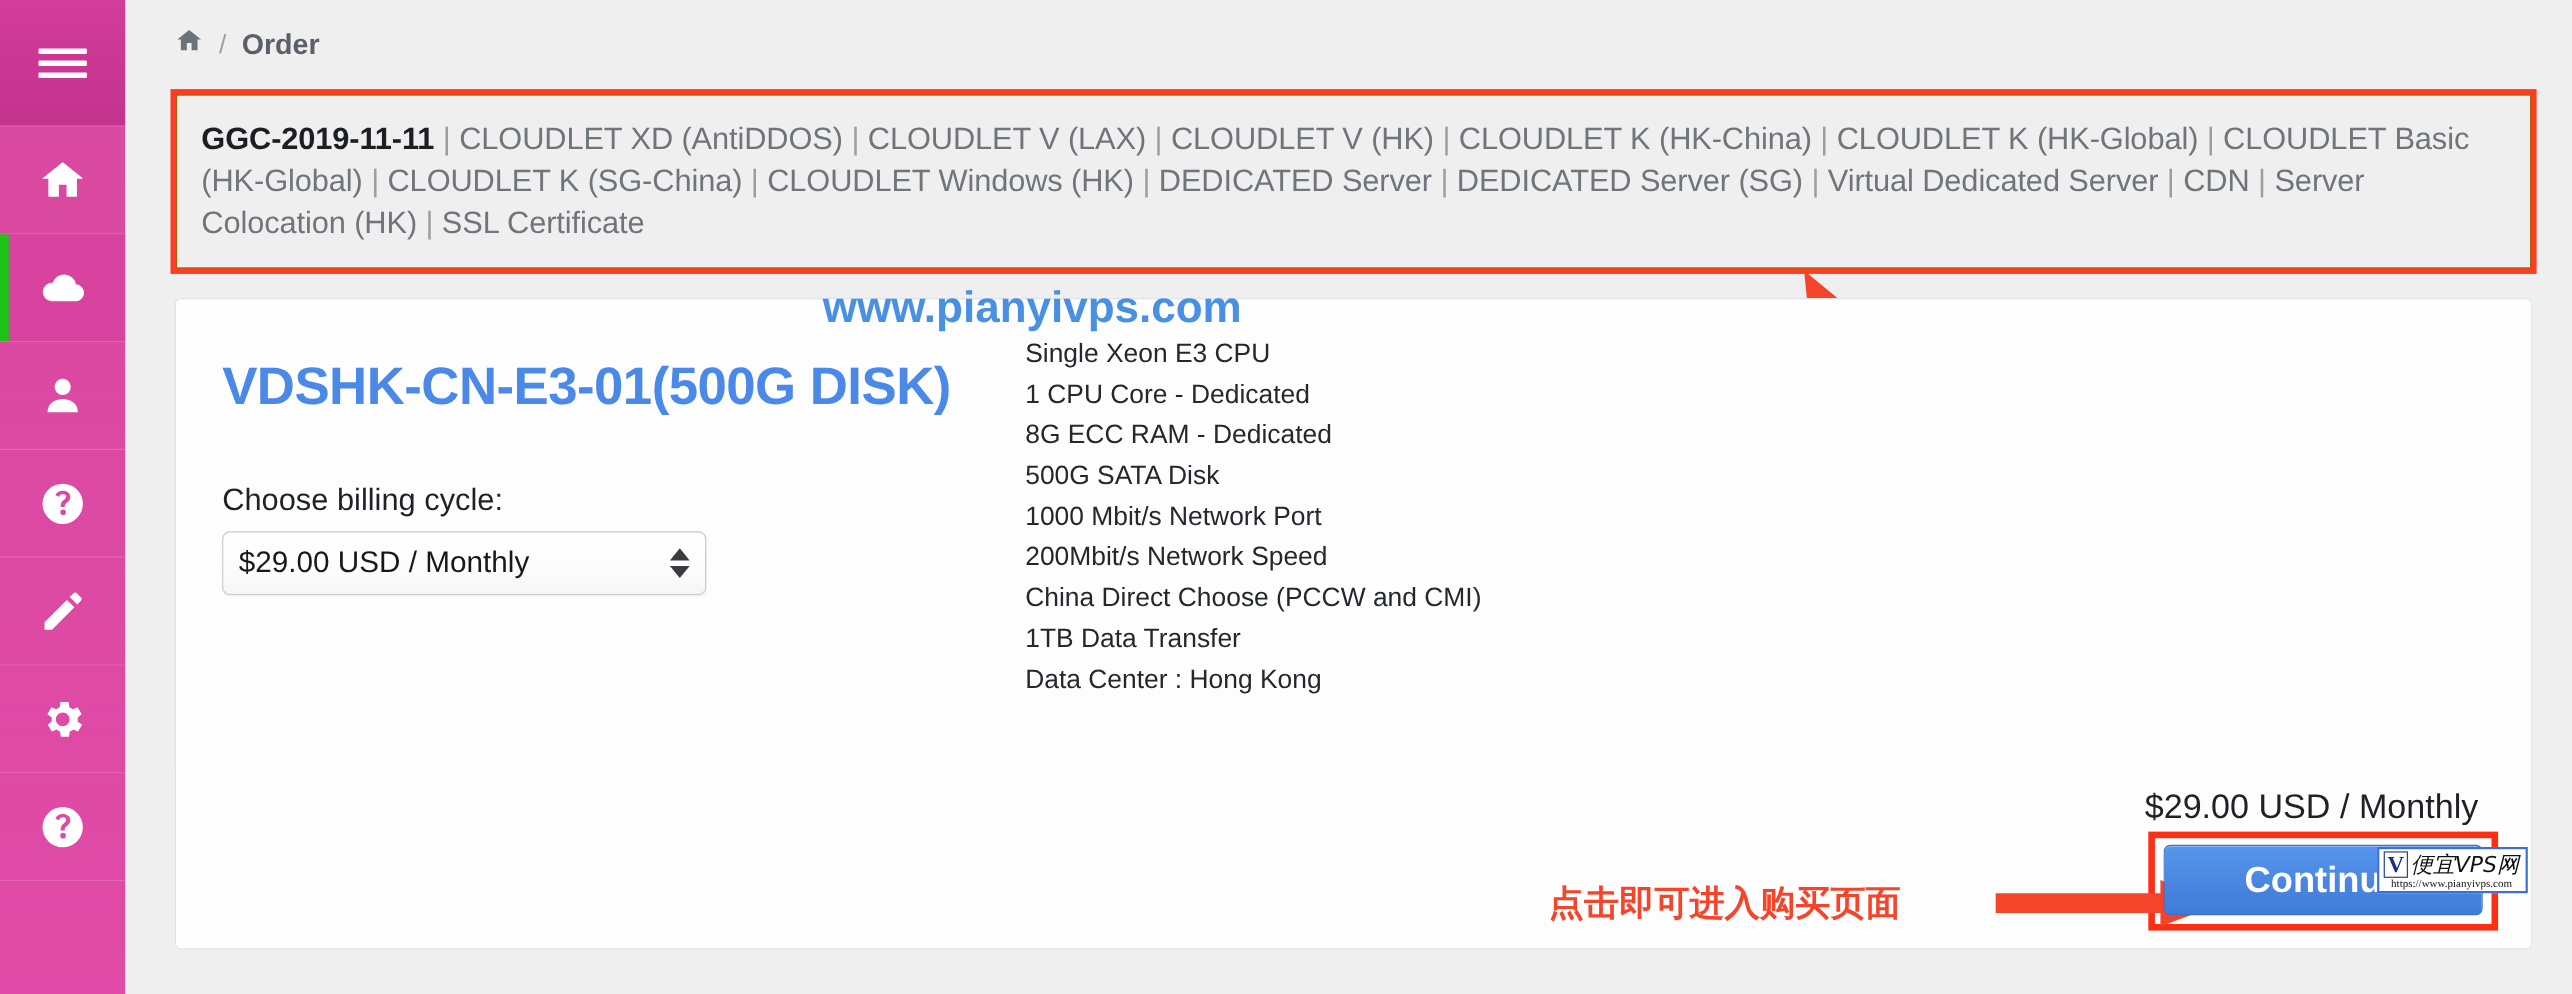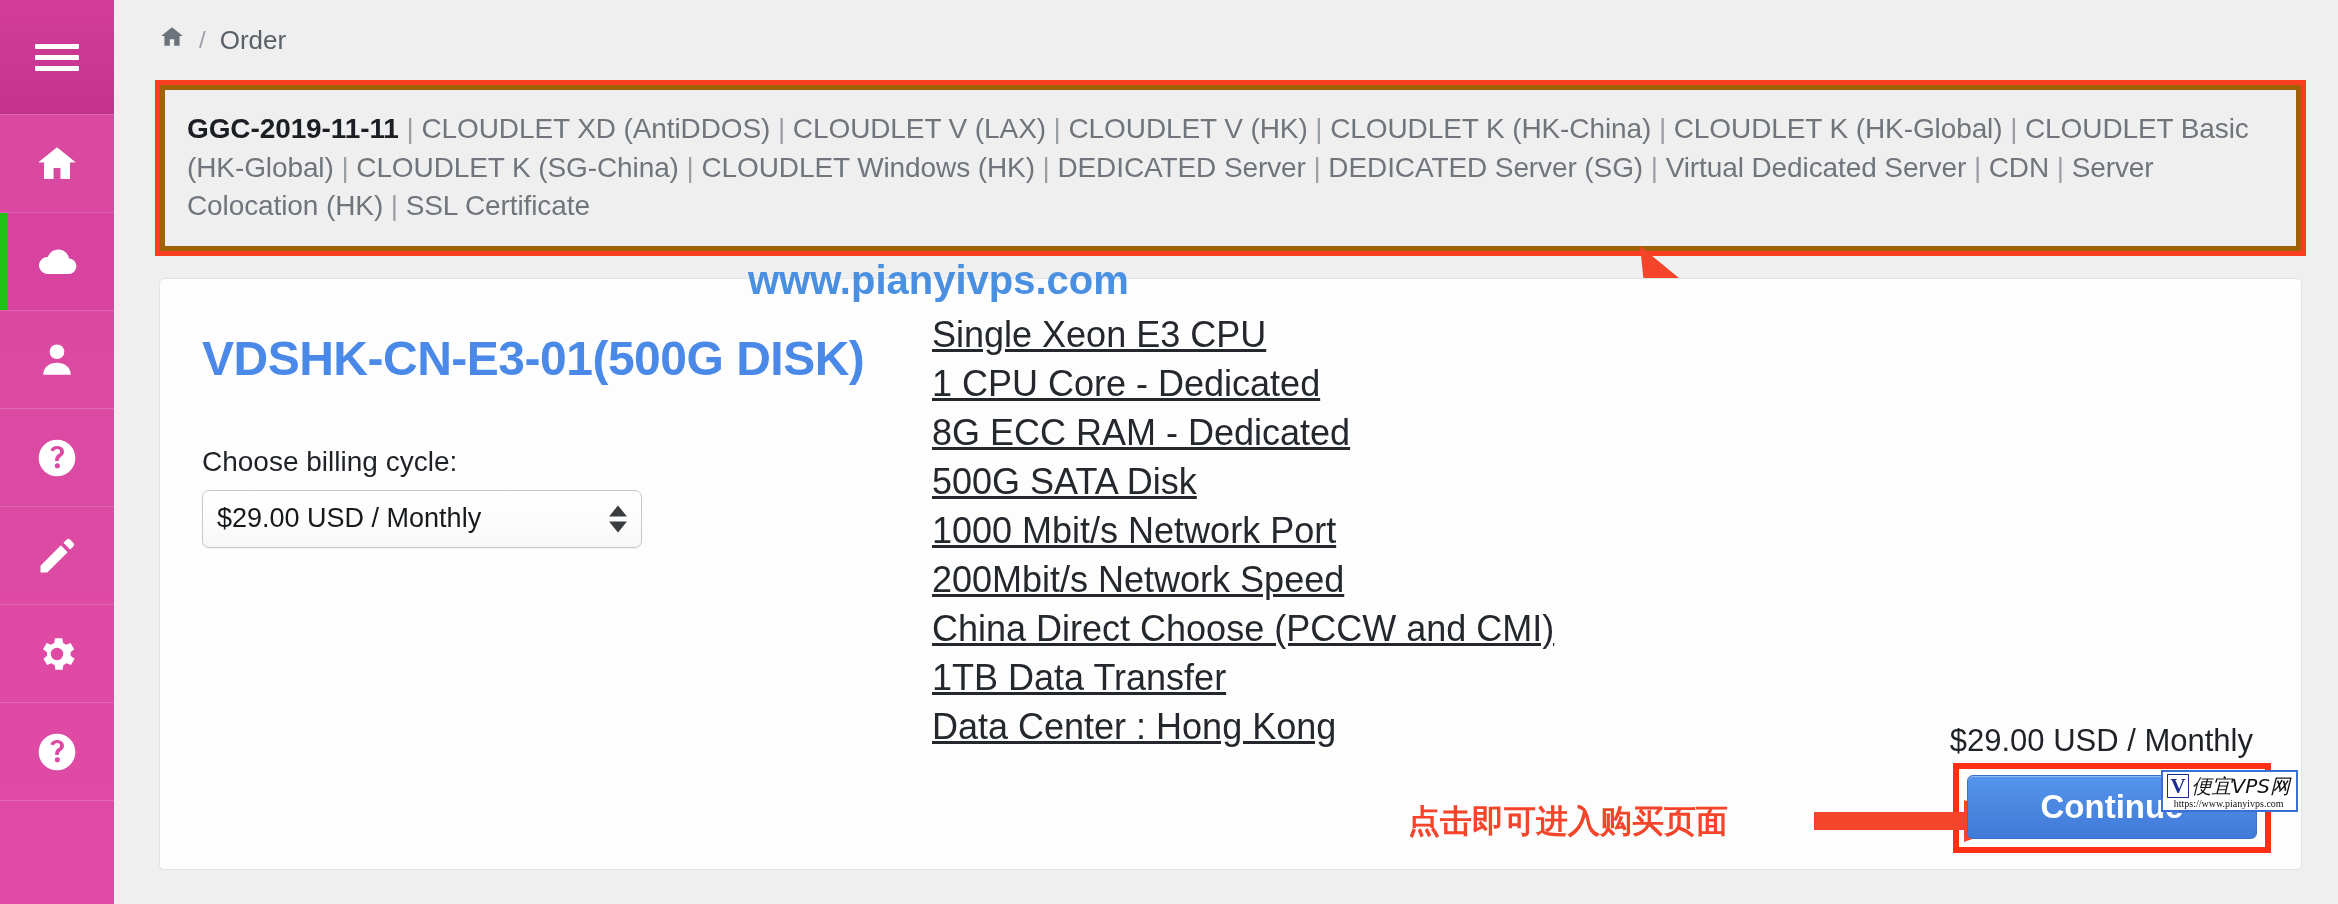--- a/index.html
+++ b/index.html
@@ -51,29 +51,29 @@
   }
 
   
   .breadcrumb {
     display: flex; align-items: center; gap: 14px;
     padding: 24px 0 0 45px;
     font-size: 25px; color: #4a4f55;
   }
   .breadcrumb svg { width: 26px; height: 26px; fill: #6d737a; }
   .bc-sep { color: #9aa0a6; font-size: 24px; }
-  .bc-current { color: #5a6067; font-size: 26px; }
+  .bc-current { color: #5a6067; font-size: 26px; font-weight: bold; }
 
   
   .cat-wrap {
     position: relative;
     margin: 28px 36px 0 45px;
   }
   .cat-box {
-    border: 6px solid #a16207;
+    border: 2px solid #a16207;
     background: #efeff0;
     padding: 20px 24px 20px 22px;
     font-size: 28px; line-height: 1.38; color: #6f757b;
     letter-spacing: -0.1px;
   }
   .cat-box .cat-active { color: #1b1f23; font-weight: bold; }
   .cat-box .sep { color: #9a9fa4; }
   .cat-highlight {
     position: absolute; left: -4px; top: -4px; right: -4px; bottom: -4px;
     border: 5px solid #fc3d21; pointer-events: none;
@@ -115,22 +115,22 @@
   }
   .spinner i {
     width: 0; height: 0; border-left: 9px solid transparent;
     border-right: 9px solid transparent;
   }
   .spinner .up { border-bottom: 11px solid #3a3d40; }
   .spinner .down { border-top: 11px solid #3a3d40; }
 
   .col-specs { padding-top: 4px; }
   .spec-line {
-    font-size: 36px; color: #24282c; line-height: 1.0;
-    margin-bottom: 13px; white-space: nowrap; text-decoration: underline;
+    font-size: 24px; color: #24282c; line-height: 1.0;
+    margin-bottom: 13px; white-space: nowrap;
   }
 
   
   .wm-big {
     position: absolute; left: 634px; top: 258px;
     font-size: 40px; font-weight: bold; color: #4a90e2;
     white-space: nowrap; pointer-events: none;
   }
 
   

